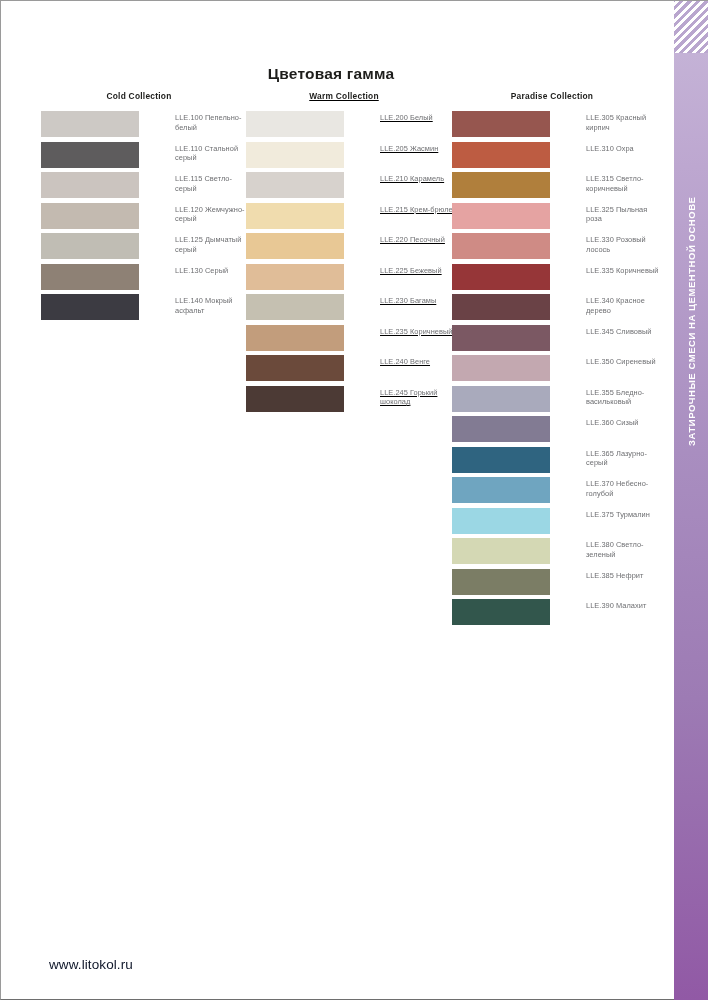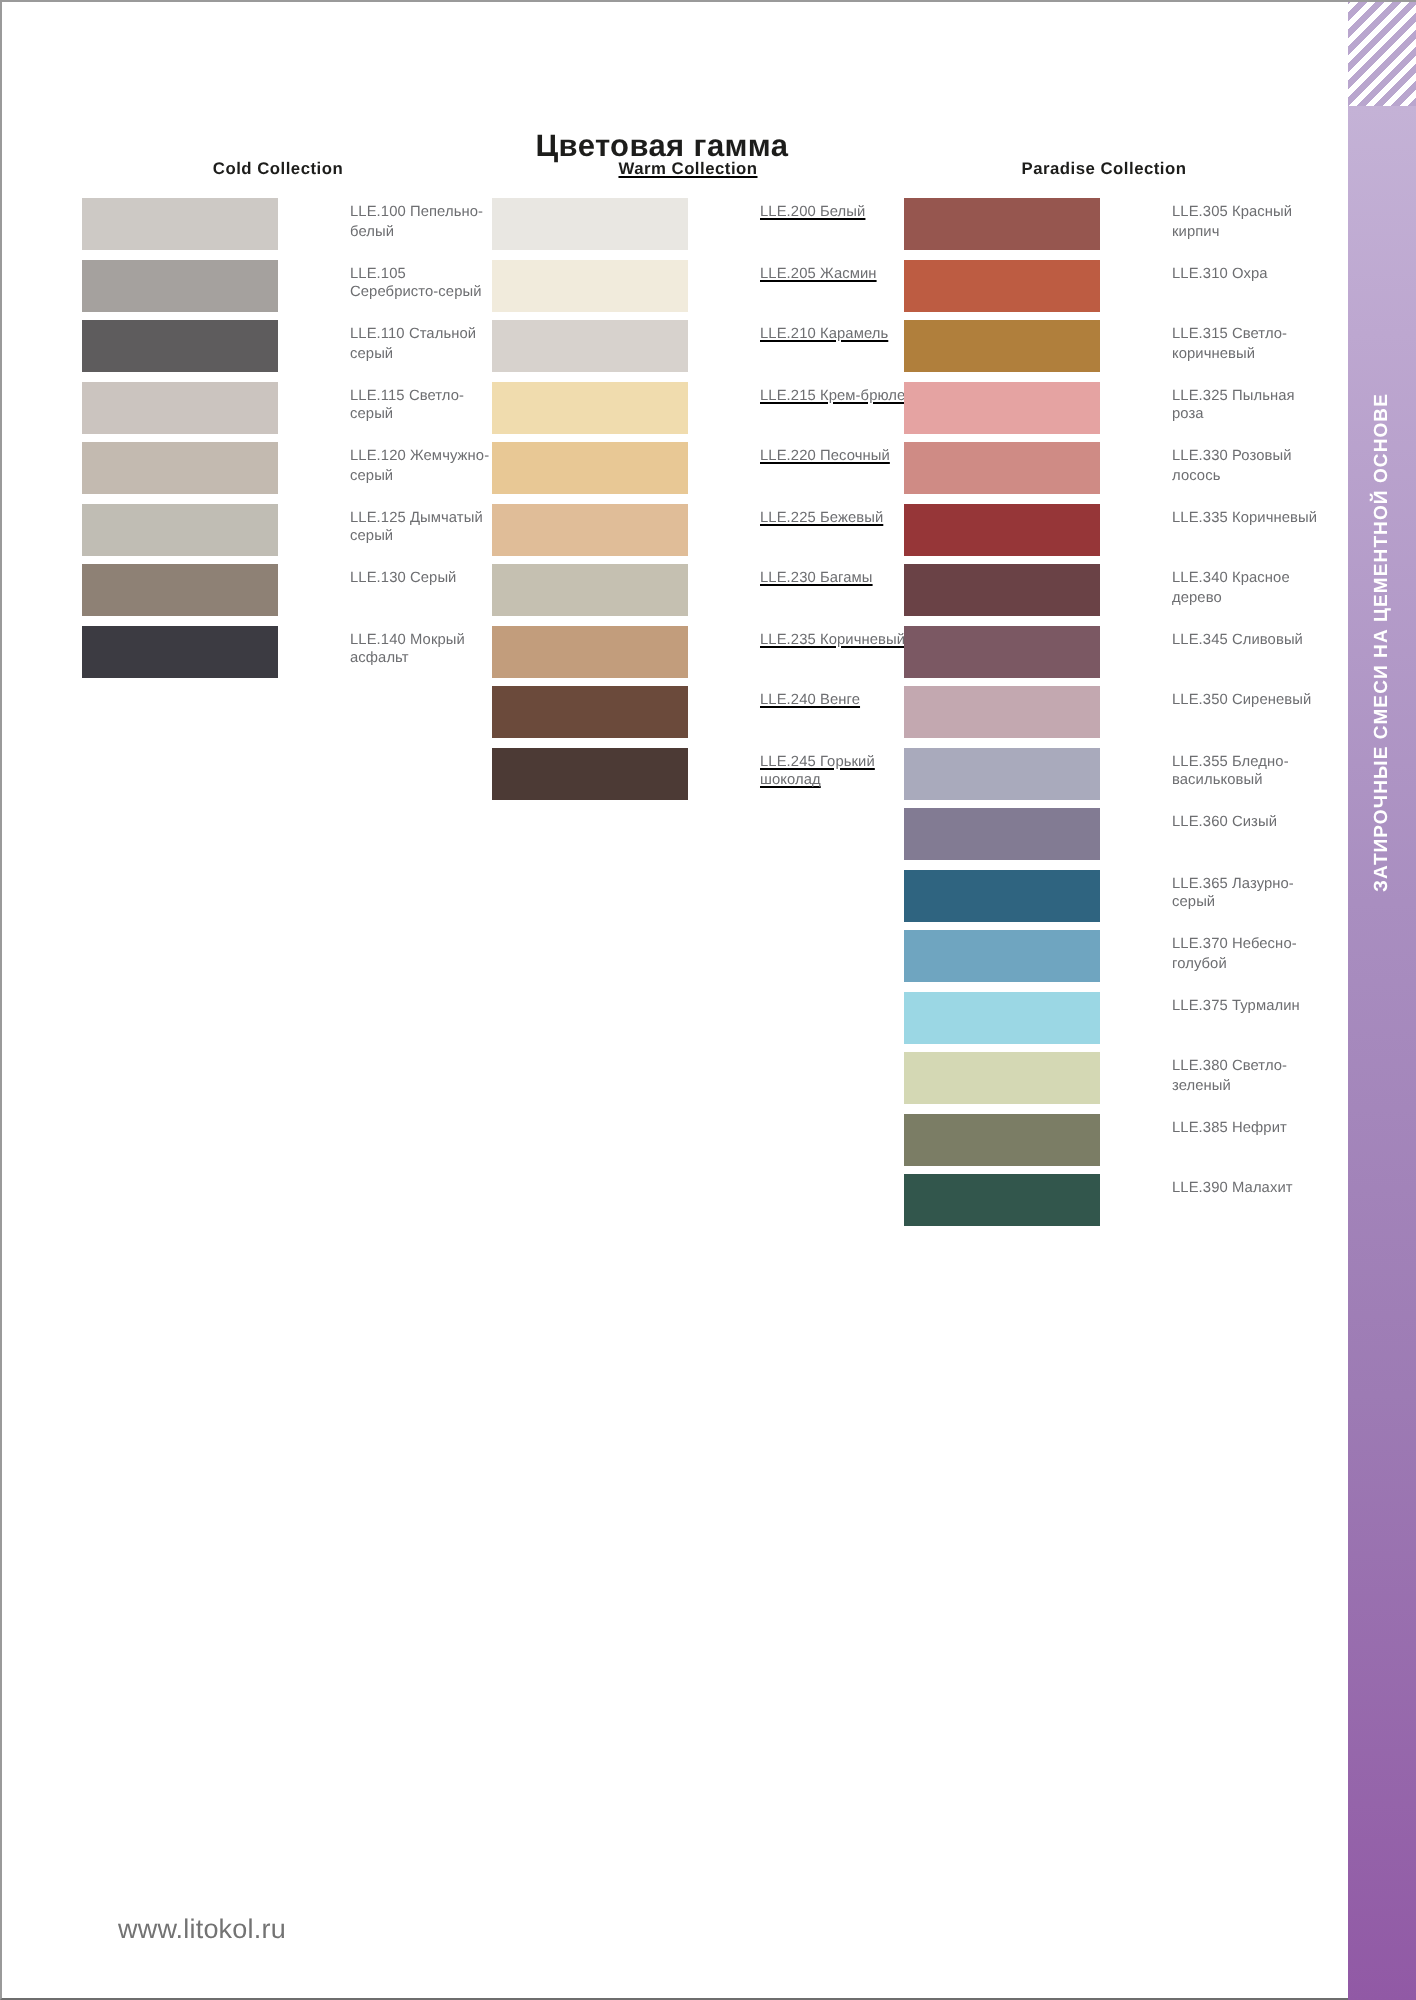--- a/index.html
+++ b/index.html
@@ -78,21 +78,21 @@
     text-align: center;
     font-size: 15.5px;
     font-weight: bold;
     color: #1d1d1b;
     letter-spacing: 0.2px;
   }
 
   
   .columns {
     position: absolute;
-    top: 78px;
+    top: 90px;
     left: 0;
     width: 668px;
     height: 600px;
     padding-left: 39px;
   }
   .column {
     position: absolute;
     top: 0;
     width: 208px;
   }
@@ -129,44 +129,40 @@
     padding-left: 6px;
     padding-top: 2px;
     width: 104px;
     letter-spacing: 0.05px;
     margin-left: 30px;
   }
 
   
   .footer-url {
     position: absolute;
-    left: 58px;
+    left: 48px;
     bottom: 27px;
     font-size: 13.5px;
-    color: #737373;
+    color: #0f172a;
     letter-spacing: 0.1px;
   }
 </style>
 </head>
 <body>
 
 <div class="page">
 
   <div class="main-title">Цветовая гамма</div>
 
   <div class="columns">
       <div class="column col-0">
         <div class="col-title">Cold Collection</div>
         <div class="swatch-row">
           <div class="swatch-chip" style="background: rgb(205, 201, 197);"></div>
           <div class="swatch-label">LLE.100 Пепельно-белый</div>
-        </div>
-        <div class="swatch-row">
-          <div class="swatch-chip" style="background: rgb(165, 161, 158);"></div>
-          <div class="swatch-label">LLE.105 Серебристо-серый</div>
         </div>
         <div class="swatch-row">
           <div class="swatch-chip" style="background: rgb(94, 92, 93);"></div>
           <div class="swatch-label">LLE.110 Стальной серый</div>
         </div>
         <div class="swatch-row">
           <div class="swatch-chip" style="background: rgb(203, 196, 191);"></div>
           <div class="swatch-label">LLE.115 Светло-серый</div>
         </div>
         <div class="swatch-row">

